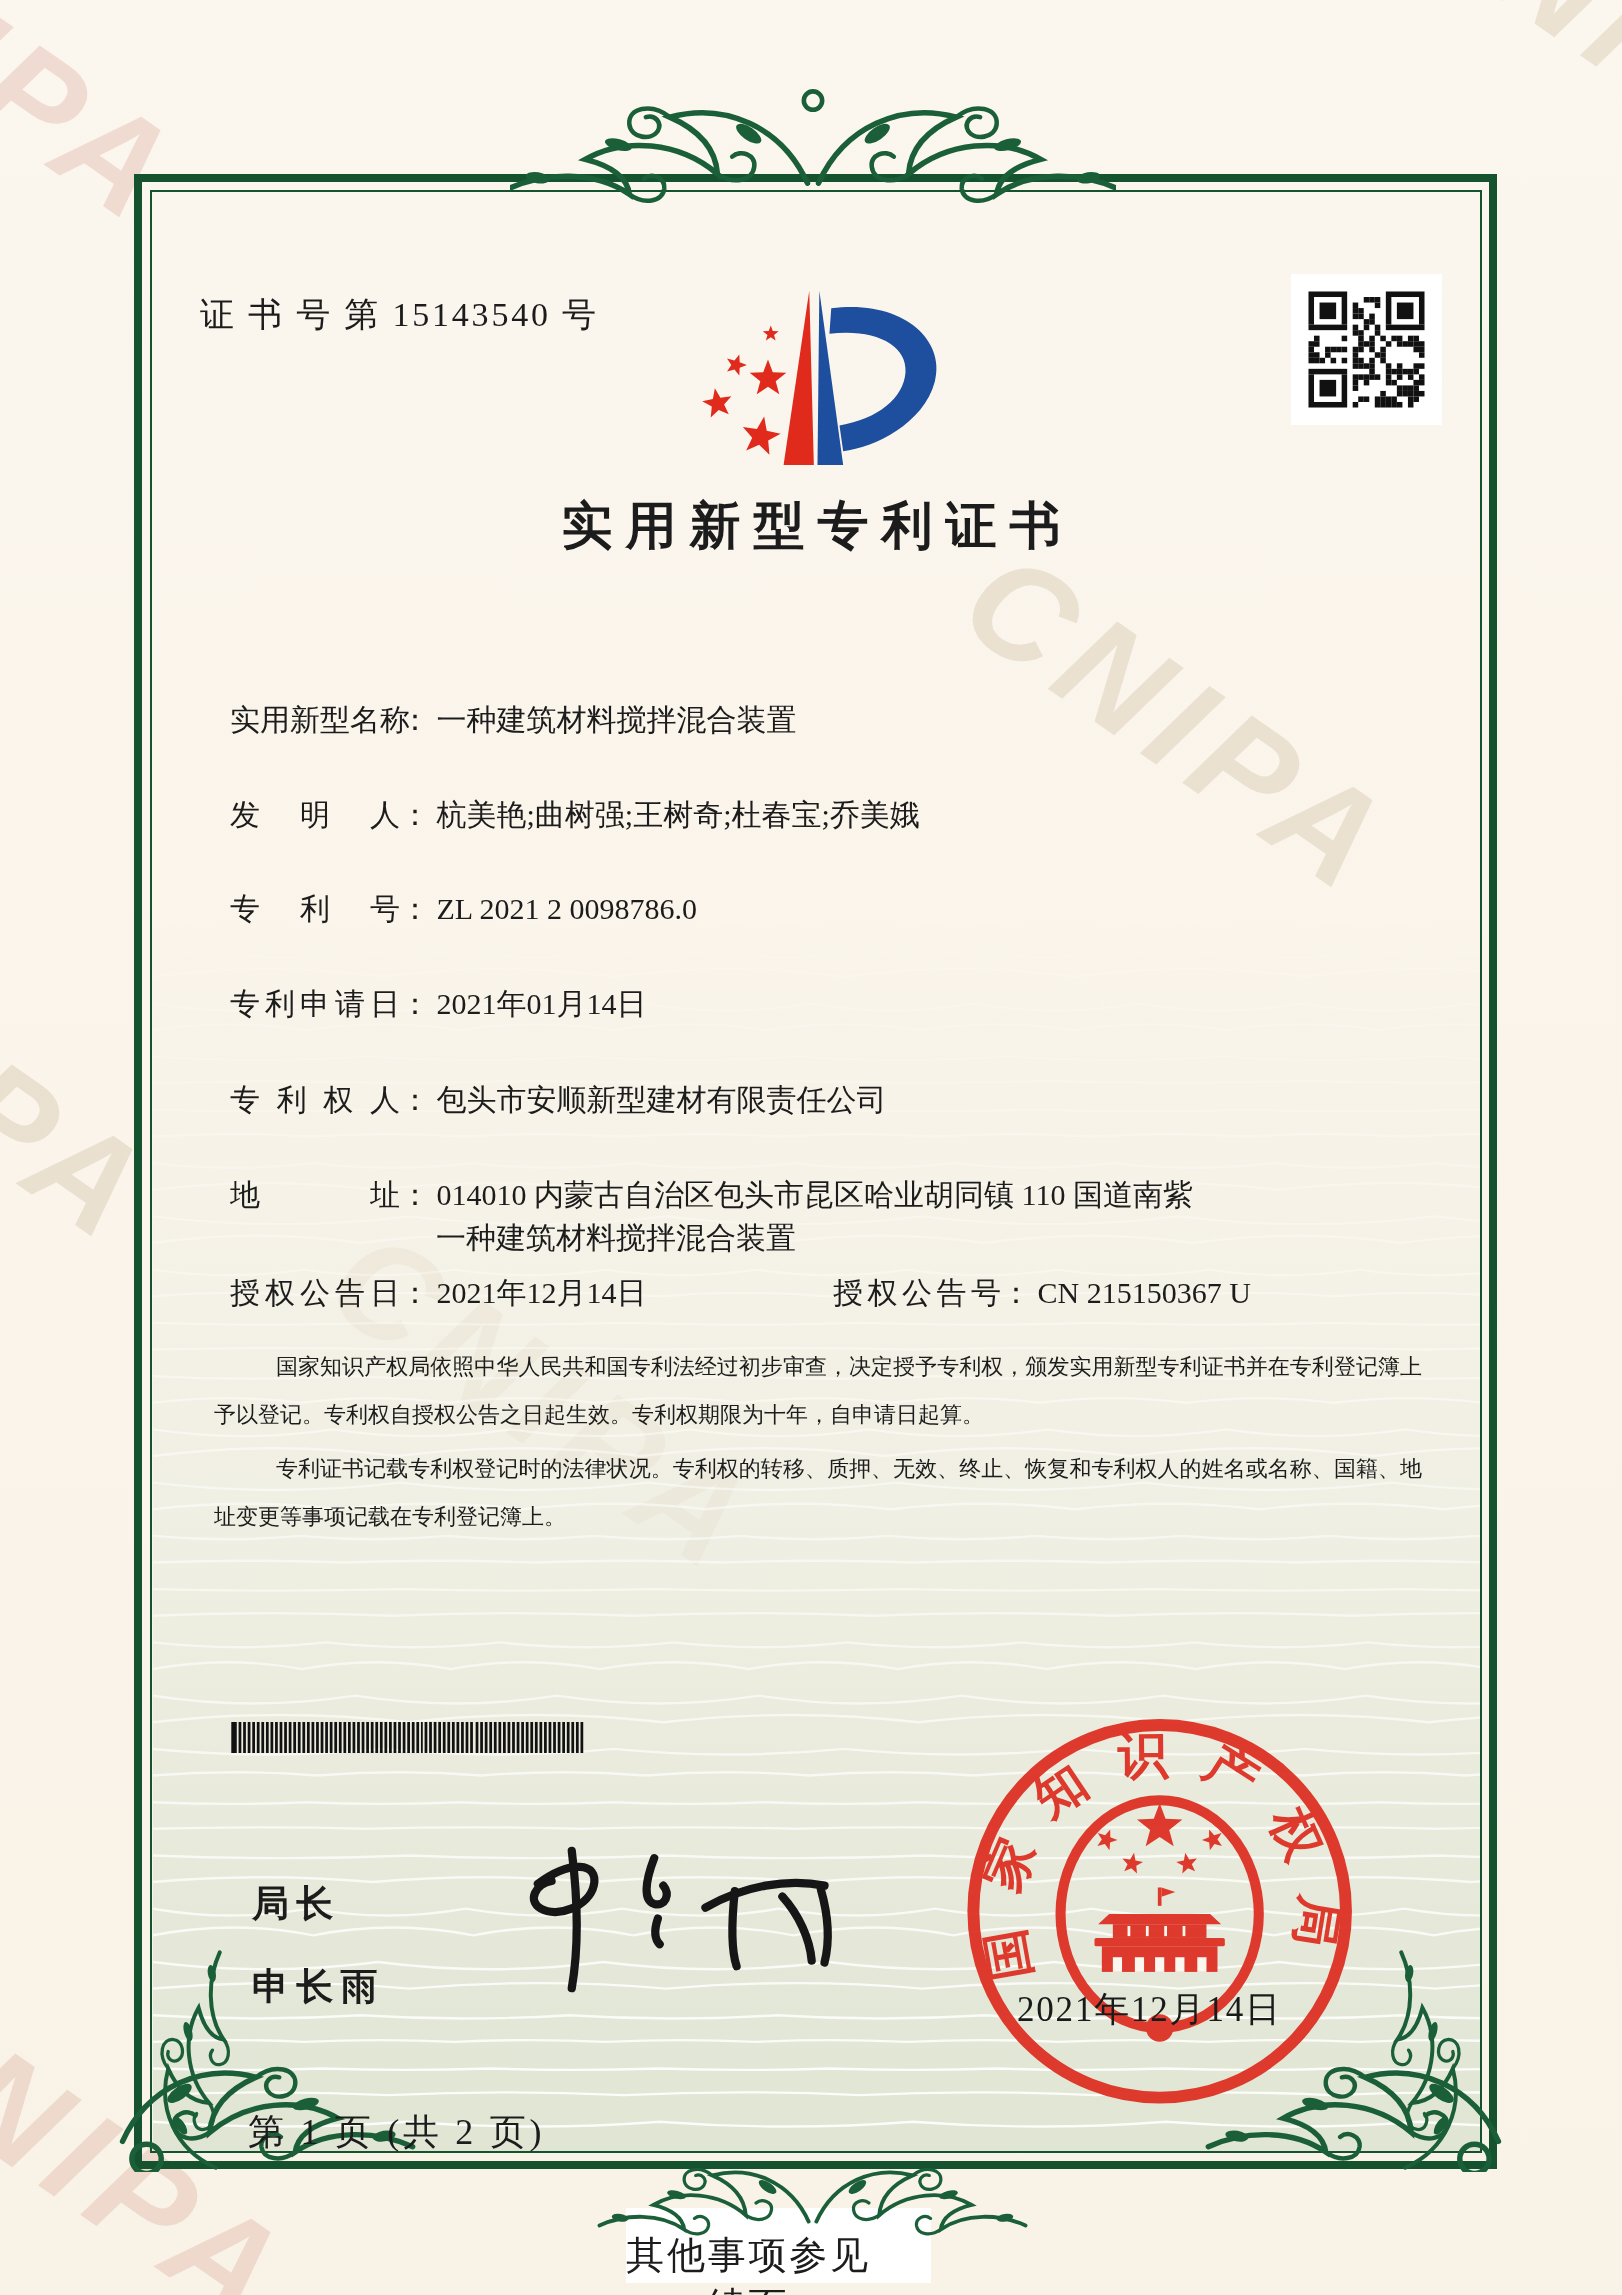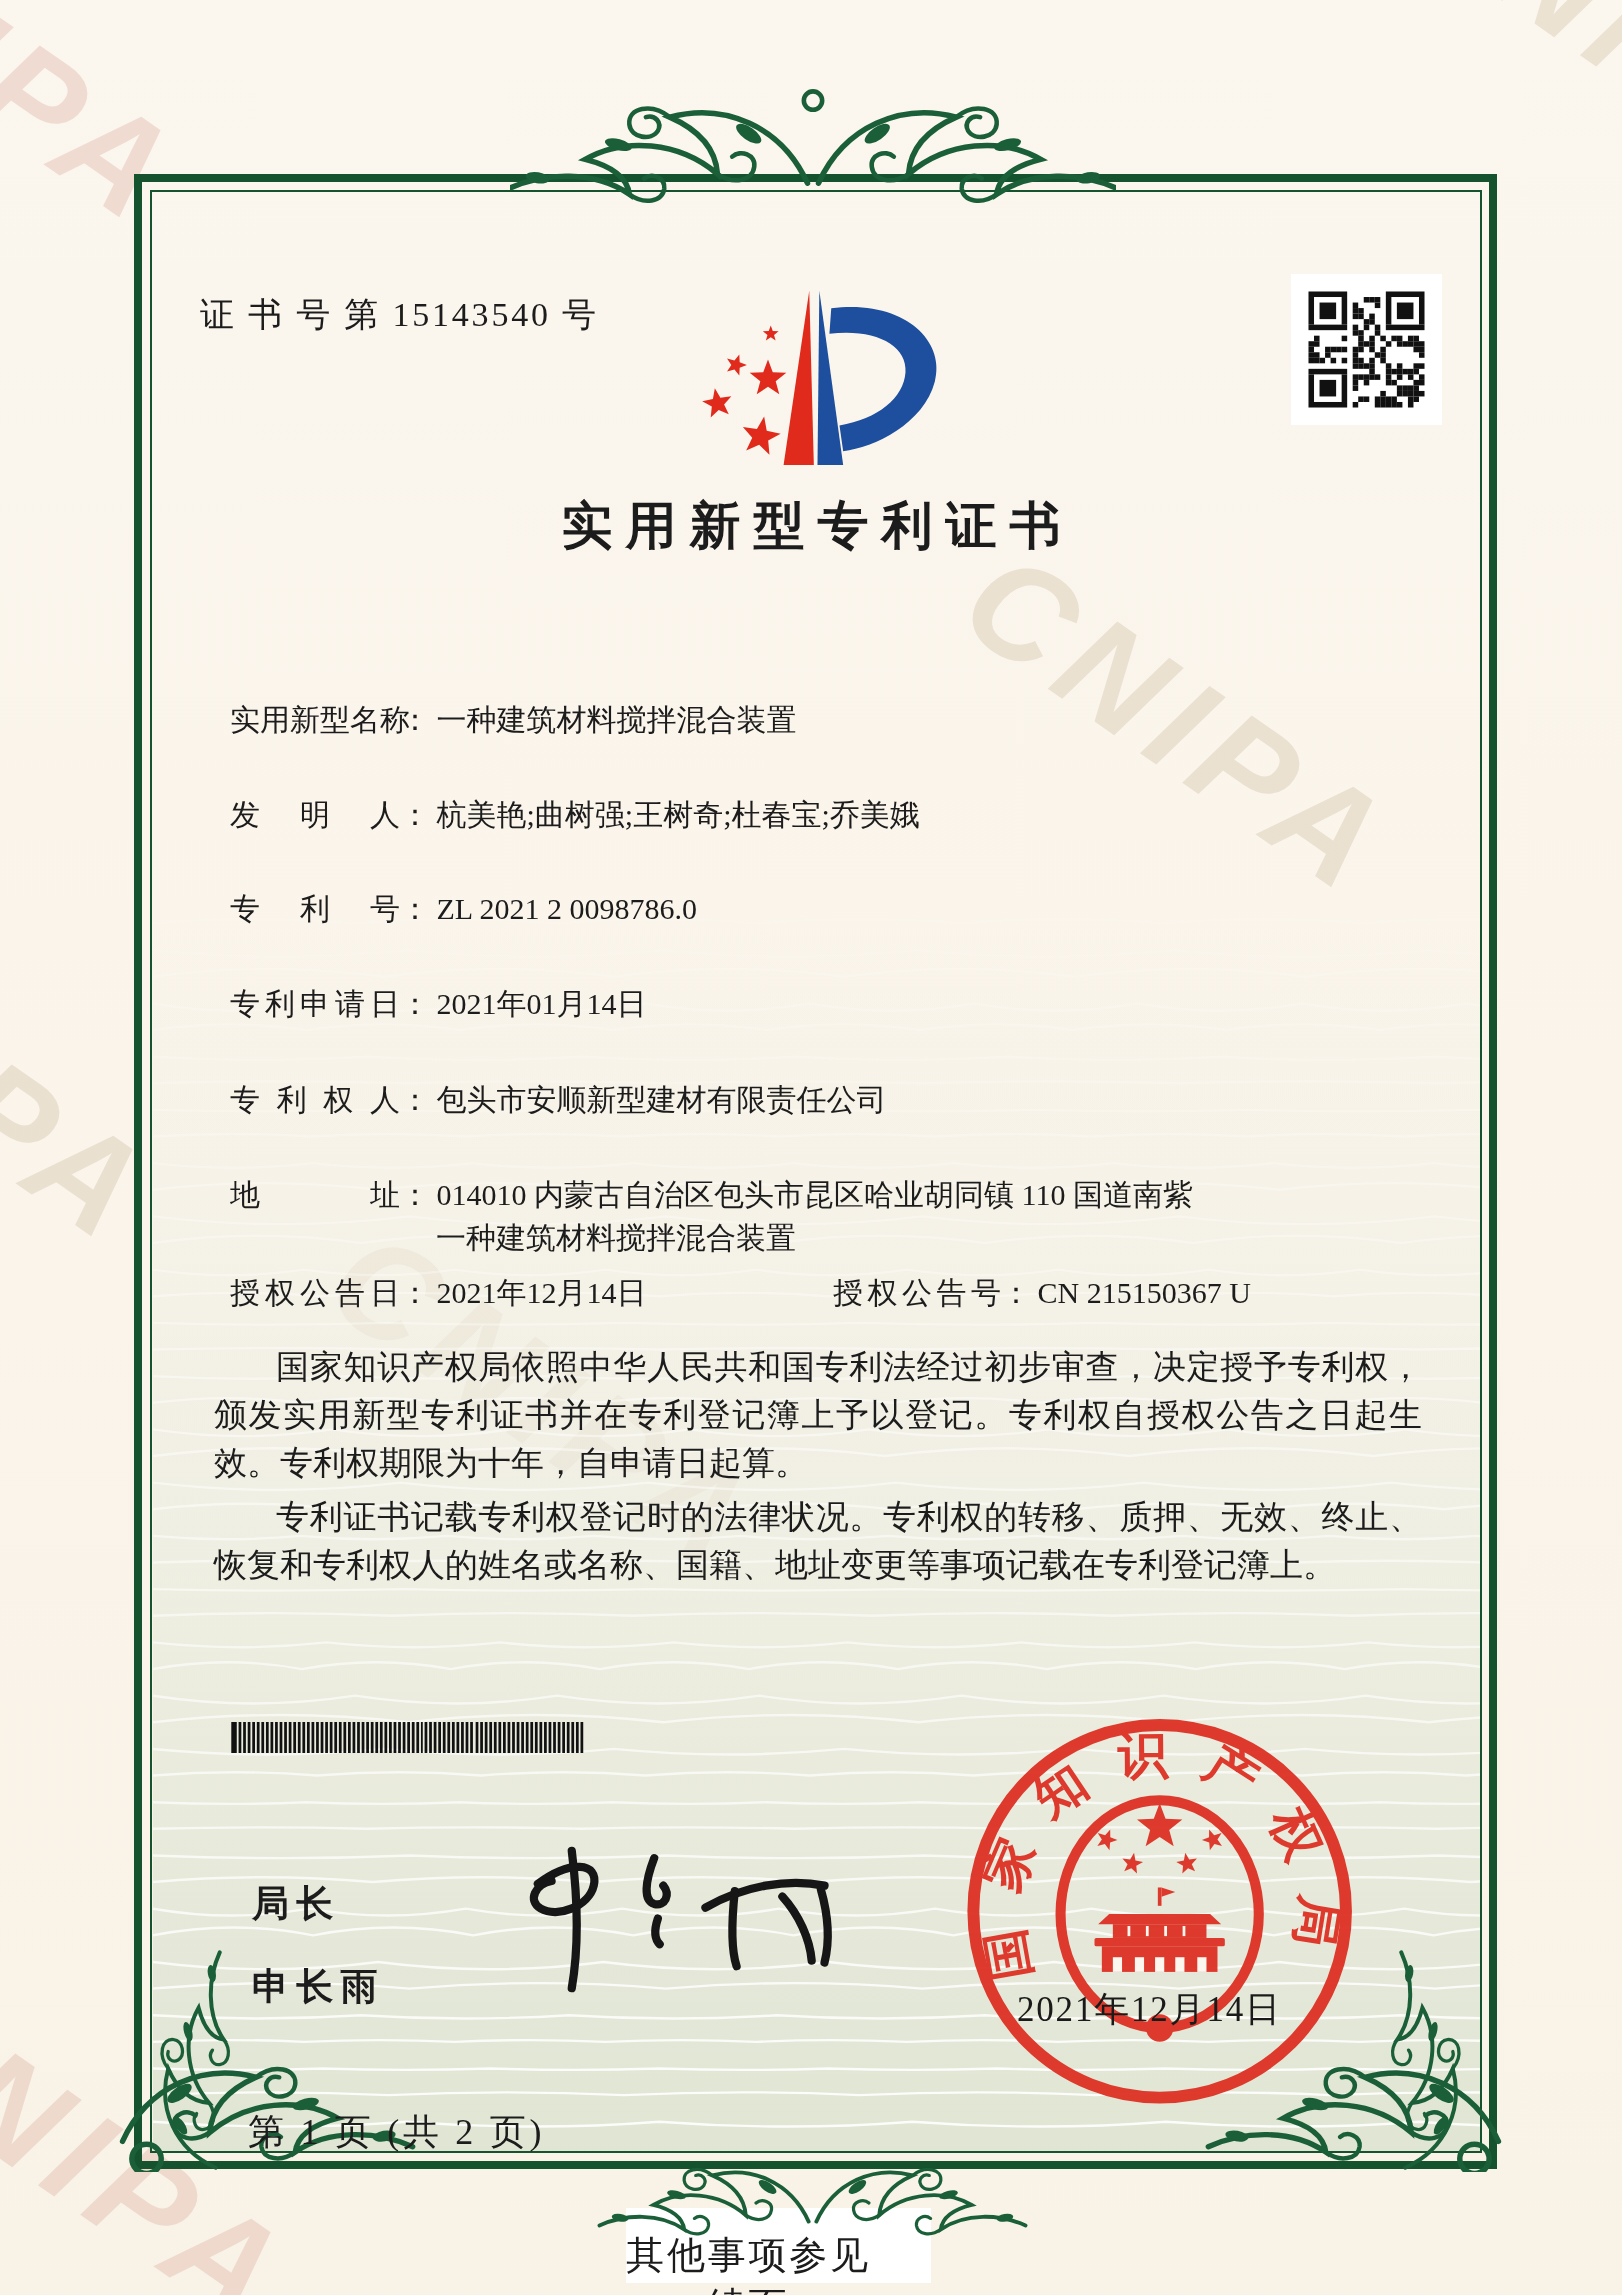--- a/index.html
+++ b/index.html
@@ -18,21 +18,21 @@
   
   .certno{position:absolute;left:200px;top:292px;font-size:34px;letter-spacing:2.8px;}
   .title{position:absolute;left:136px;top:492px;width:1363px;text-align:center;font-size:51px;font-weight:700;letter-spacing:13px;}
   .row{position:absolute;left:230px;font-size:30px;white-space:nowrap;}
   .jlbl{display:inline-flex;justify-content:space-between;width:170px;vertical-align:bottom;}
   .colon{display:inline-block;width:31px;}
   .val{margin-left:5.5px;}
   .addr2{position:absolute;left:436px;top:1218px;font-size:30px;}
   .grant2{position:absolute;left:833px;top:1273px;font-size:30px;white-space:nowrap;}
   .grant2 .jlbl{width:168px;}
-  .paras{position:absolute;left:214px;top:1343px;width:1208px;font-size:33px;line-height:48px;text-align:justify;}
+  .paras{position:absolute;left:214px;top:1343px;width:1208px;font-size:22px;line-height:48px;text-align:justify;}
   .paras p{margin:0 0 5.5px 0;text-indent:62px;}
   .officer{position:absolute;left:252px;font-family:"Liberation Sans","DejaVu Sans",sans-serif;font-weight:700;font-size:37px;letter-spacing:7.3px;}
   .seal-date{position:absolute;left:1017px;top:1986px;font-size:35px;letter-spacing:1.8px;color:#1a1a1a;z-index:7;}
   .pageinfo{position:absolute;left:248px;top:2108px;width:1065px;text-align:left;font-size:36px;letter-spacing:3.7px;}
   .note-strip{position:absolute;left:626px;top:2208px;width:305px;height:75px;background:#ffffff;z-index:3;}
   .note{position:absolute;left:626px;top:2230px;width:245px;text-align:center;font-size:38px;letter-spacing:2.8px;z-index:4;}
   .z2{z-index:2;} .z3{z-index:3;} .z4{z-index:4;} .z5{z-index:5;} .z6{z-index:6;}
 </style>
 </head>
 <body>

